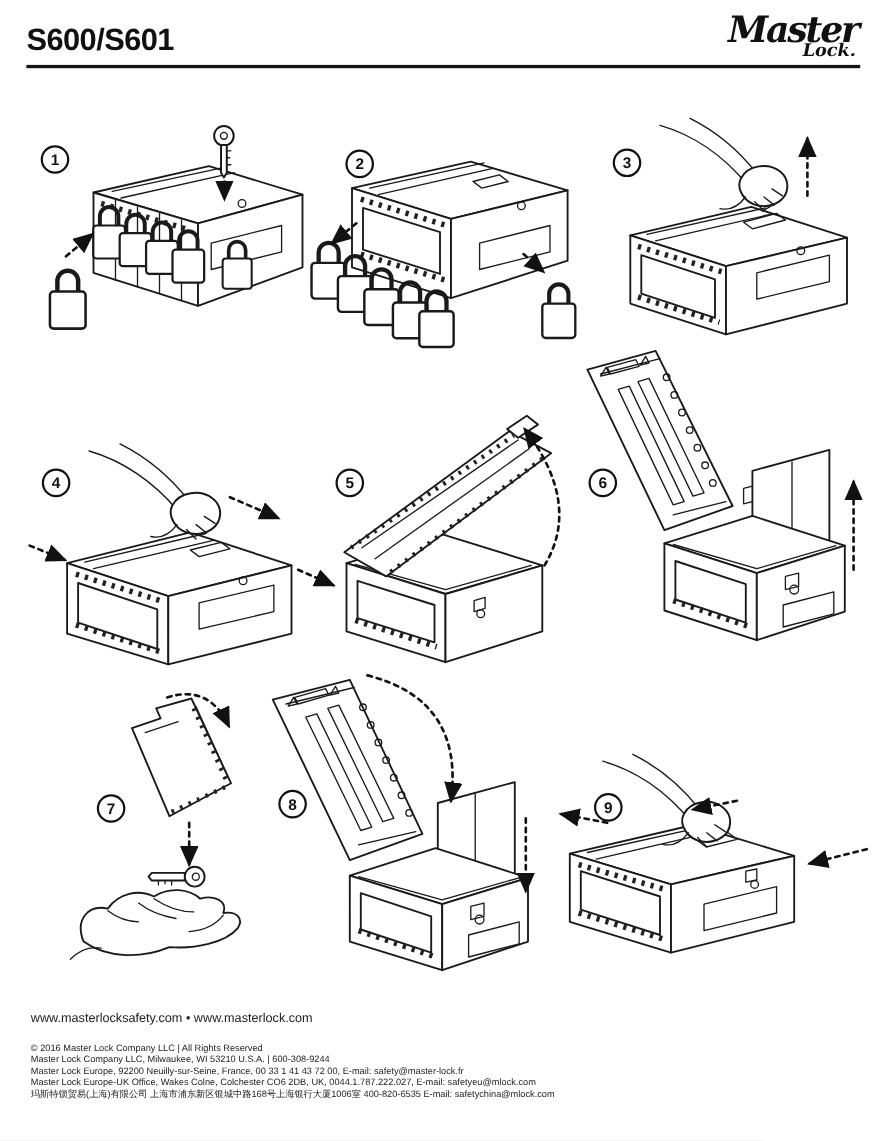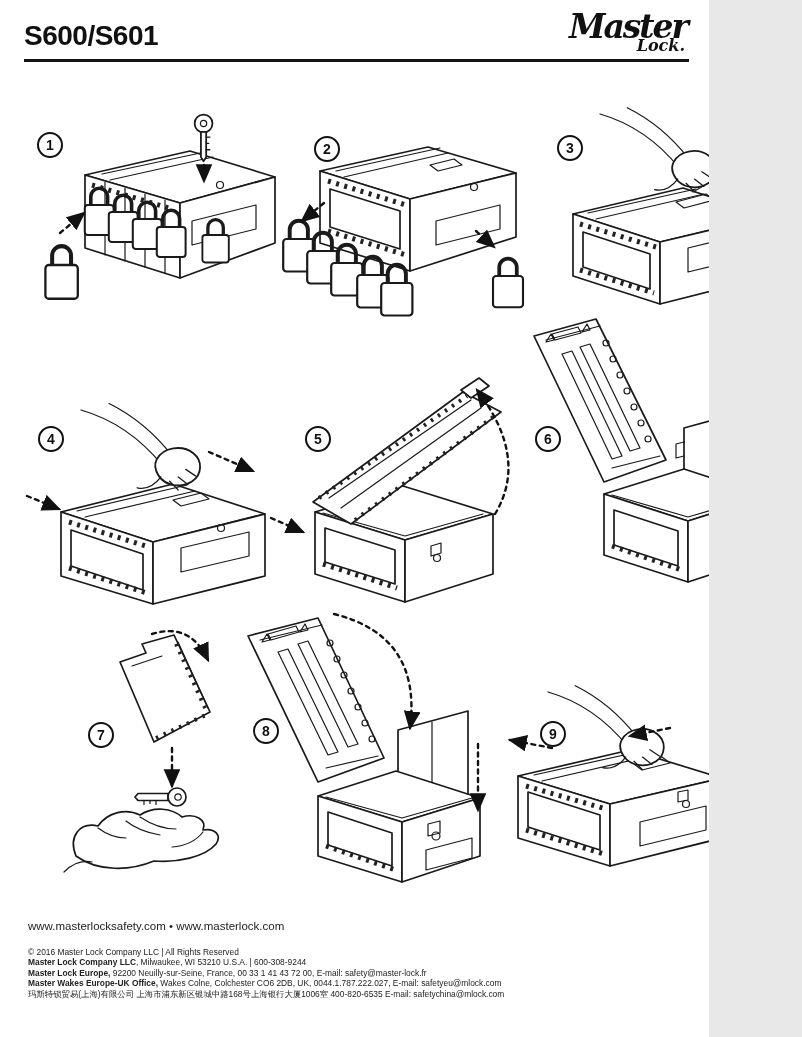--- a/index.html
+++ b/index.html
@@ -1,33 +1,33 @@
 <!DOCTYPE html>
 <html><head>
 <meta charset="utf-8">
 <style>
   html,body{margin:0;padding:0;background:#e8e8e8;}
-  .page{position:relative;width:709px;height:1037px;background:#ffffff;overflow:hidden;
+  .page{position:relative;width:802px;height:1037px;background:#ffffff;overflow:hidden;
         font-family:"Liberation Sans",sans-serif;color:#111;}
   .title{position:absolute;left:24px;top:20px;font-size:28px;font-weight:bold;
          letter-spacing:-0.5px;}
   .logo{position:absolute;right:22px;top:12px;text-align:right;}
   .logo-master{font-family:"DejaVu Serif",serif;font-style:italic;font-weight:900;
                font-size:33px;line-height:30px;letter-spacing:-2px;}
   .logo-lock{font-family:"DejaVu Serif",serif;font-style:italic;font-weight:900;
              font-size:16px;line-height:13px;margin-top:-3px;padding-right:2px;}
   .rule{position:absolute;left:24px;right:20px;top:59px;height:3px;background:#141414;}
   .step{position:absolute;}
   .step svg{display:block;width:100%;height:100%;overflow:visible;}
   .num{position:absolute;width:22px;height:22px;border:2px solid #111;border-radius:50%;
        display:flex;align-items:center;justify-content:center;font-weight:bold;
        font-size:14px;background:#fff;z-index:5;}
   .sites{position:absolute;left:28px;top:920px;font-size:11.5px;color:#222;text-align:center;}
   .legal{position:absolute;left:28px;top:947px;font-size:8.4px;line-height:10.4px;color:#222;}
-  .legal .b{font-weight:bold;}
+  .legal .b{font-weight:normal;}
   .part{position:absolute;right:26px;top:1041px;font-size:9.5px;color:#222;}
   
   .o{fill:#fff;stroke:#1a1a1a;stroke-width:1.7;stroke-linejoin:round;}
   .l{fill:none;stroke:#1a1a1a;stroke-width:1.2;stroke-linejoin:round;stroke-linecap:round;}
   .d{fill:none;stroke:#111;stroke-width:2.4;stroke-dasharray:4 4.5;stroke-linecap:round;}
   .tick{stroke:#222;stroke-width:5;stroke-dasharray:3 5.5;fill:none;}
   .tick2{stroke:#222;stroke-width:4;stroke-dasharray:2.5 6;fill:none;}
 </style>
 </head>
 <body>
@@ -306,18 +306,18 @@
       <line class="d" x1="180" y1="42" x2="140" y2="50" marker-end="url(#ah)"></line>
       <line class="d" x1="298" y1="86" x2="246" y2="99" marker-end="url(#ah)"></line>
     </svg>
   </div>
 
   <div class="sites">www.masterlocksafety.com • www.masterlock.com</div>
   <div class="legal">
     <div><span class="b"></span><span>© 2016 Master Lock Company LLC  |  All Rights Reserved</span></div>
     <div><span class="b">Master Lock Company LLC</span><span>, Milwaukee, WI 53210 U.S.A.  |  600-308-9244</span></div>
     <div><span class="b">Master Lock Europe,</span><span> 92200 Neuilly-sur-Seine, France, 00 33 1 41 43 72 00, E-mail: safety@master-lock.fr</span></div>
-    <div><span class="b">Master Wakes Europe-UK Office,</span><span> Wakes Colne, Colchester CO6 2DB, UK, 0044.1.787.222.027, E-mail: safetyeu@mlock.com</span></div>
+    <div><span class="b">Master Lock Europe-UK Office,</span><span> Wakes Colne, Colchester CO6 2DB, UK, 0044.1.787.222.027, E-mail: safetyeu@mlock.com</span></div>
     <div><span class="b"></span><span>玛斯特锁贸易(上海)有限公司 上海市浦东新区银城中路168号上海银行大厦1006室  400-820-6535  E-mail: safetychina@mlock.com</span></div>
   </div>
   <div class="part">P49194</div>
 
 </div>
 
 </body></html>

